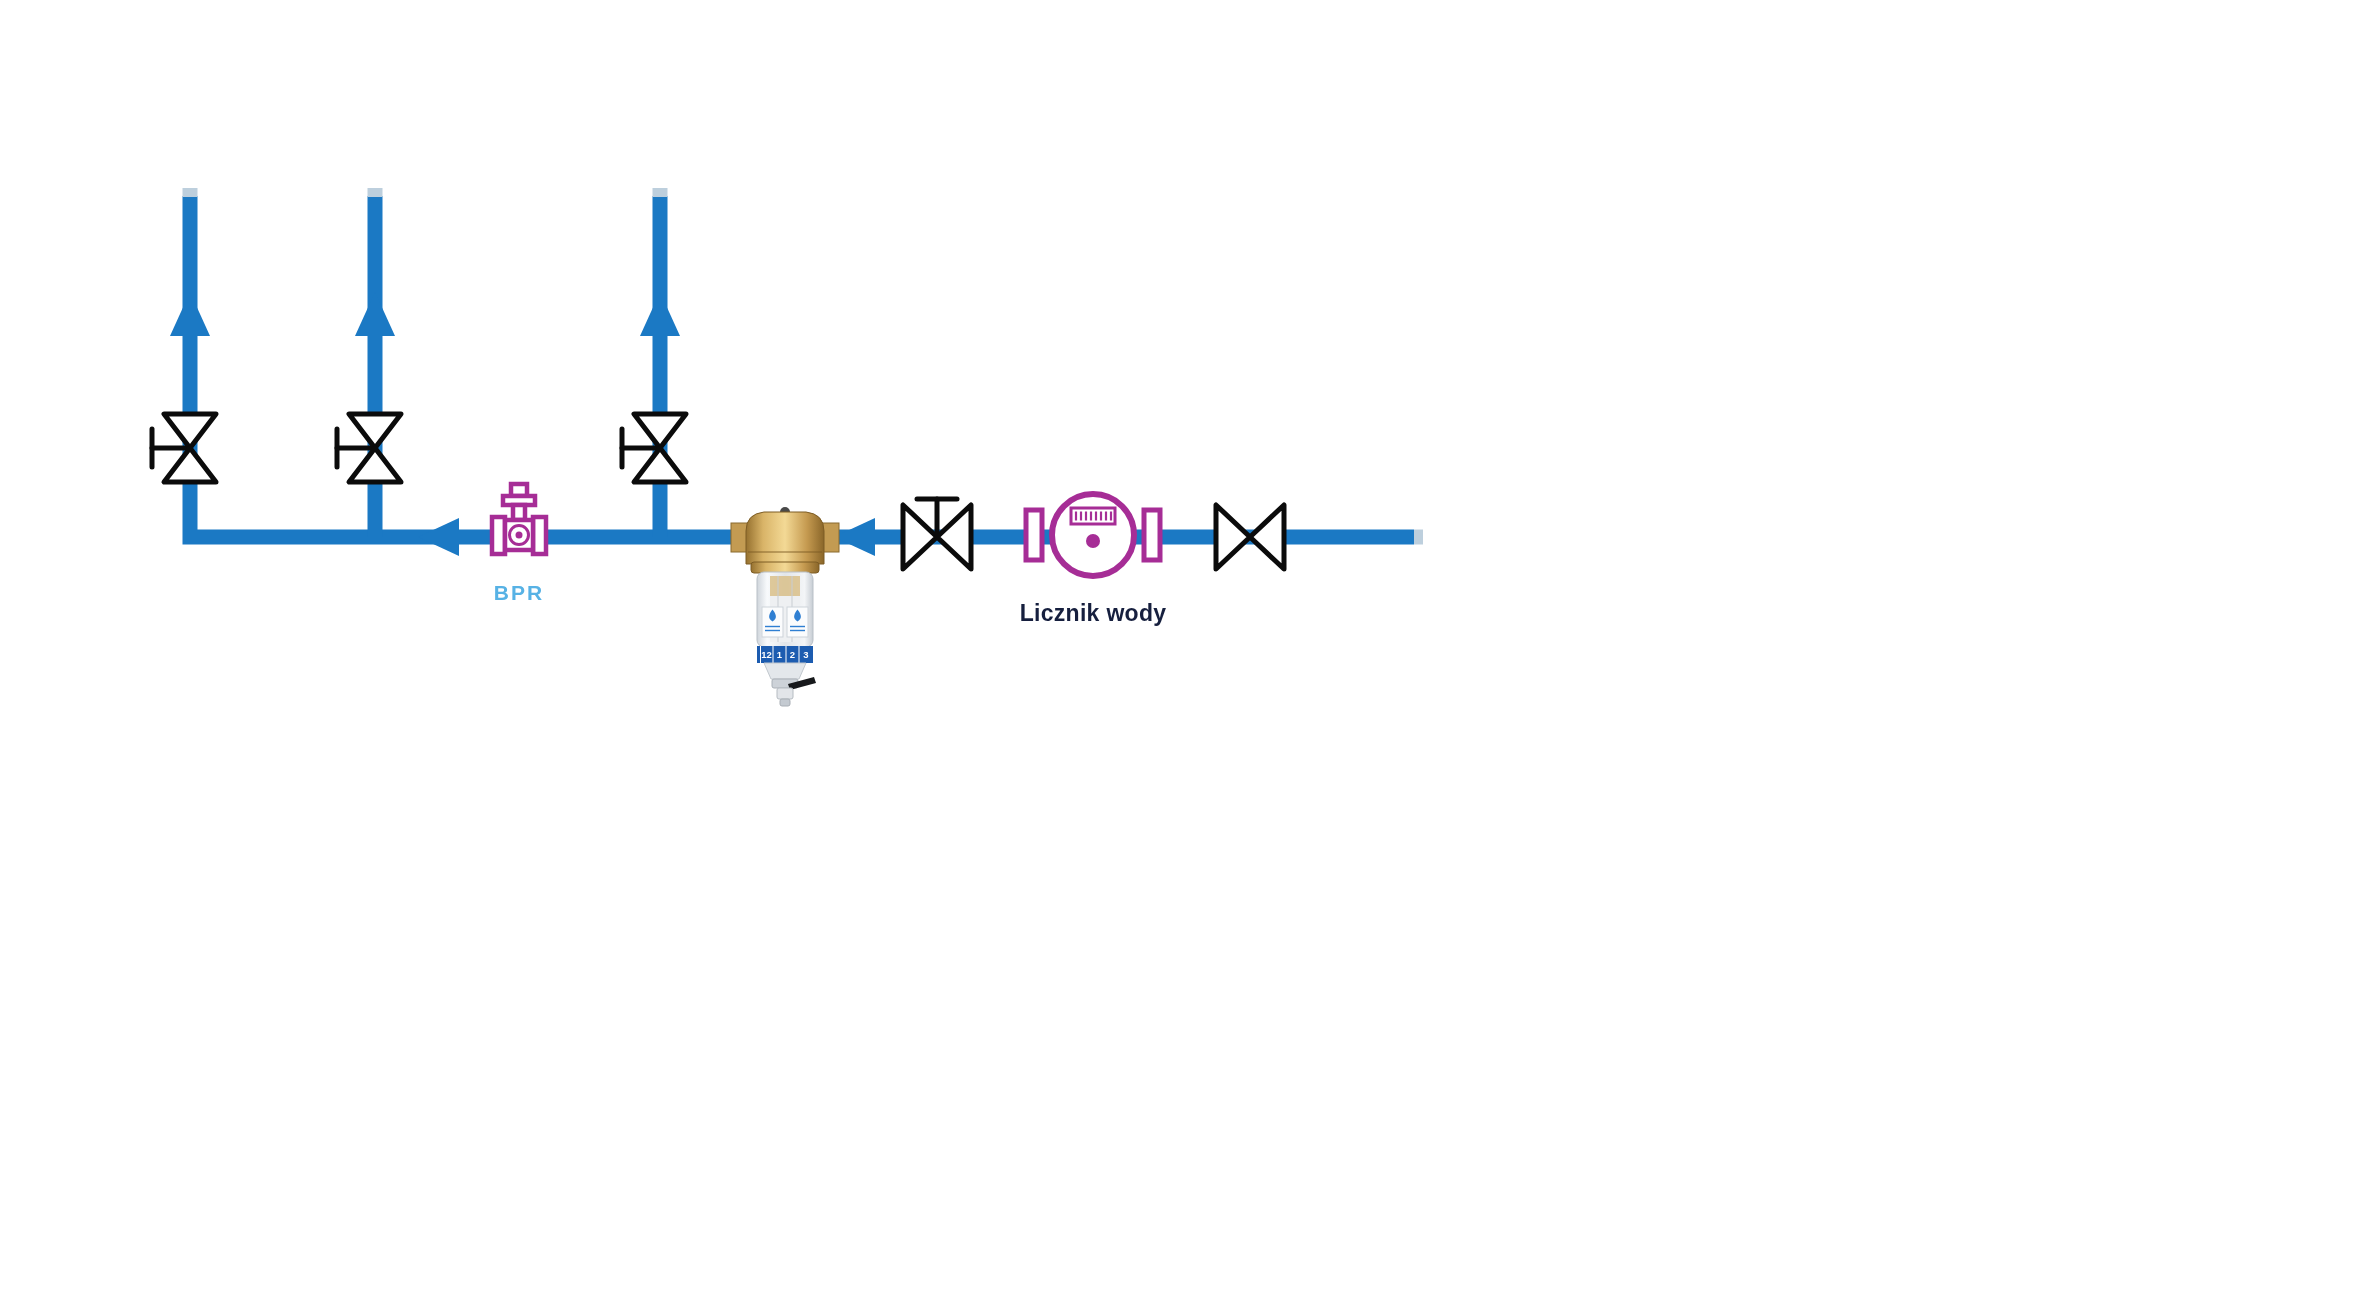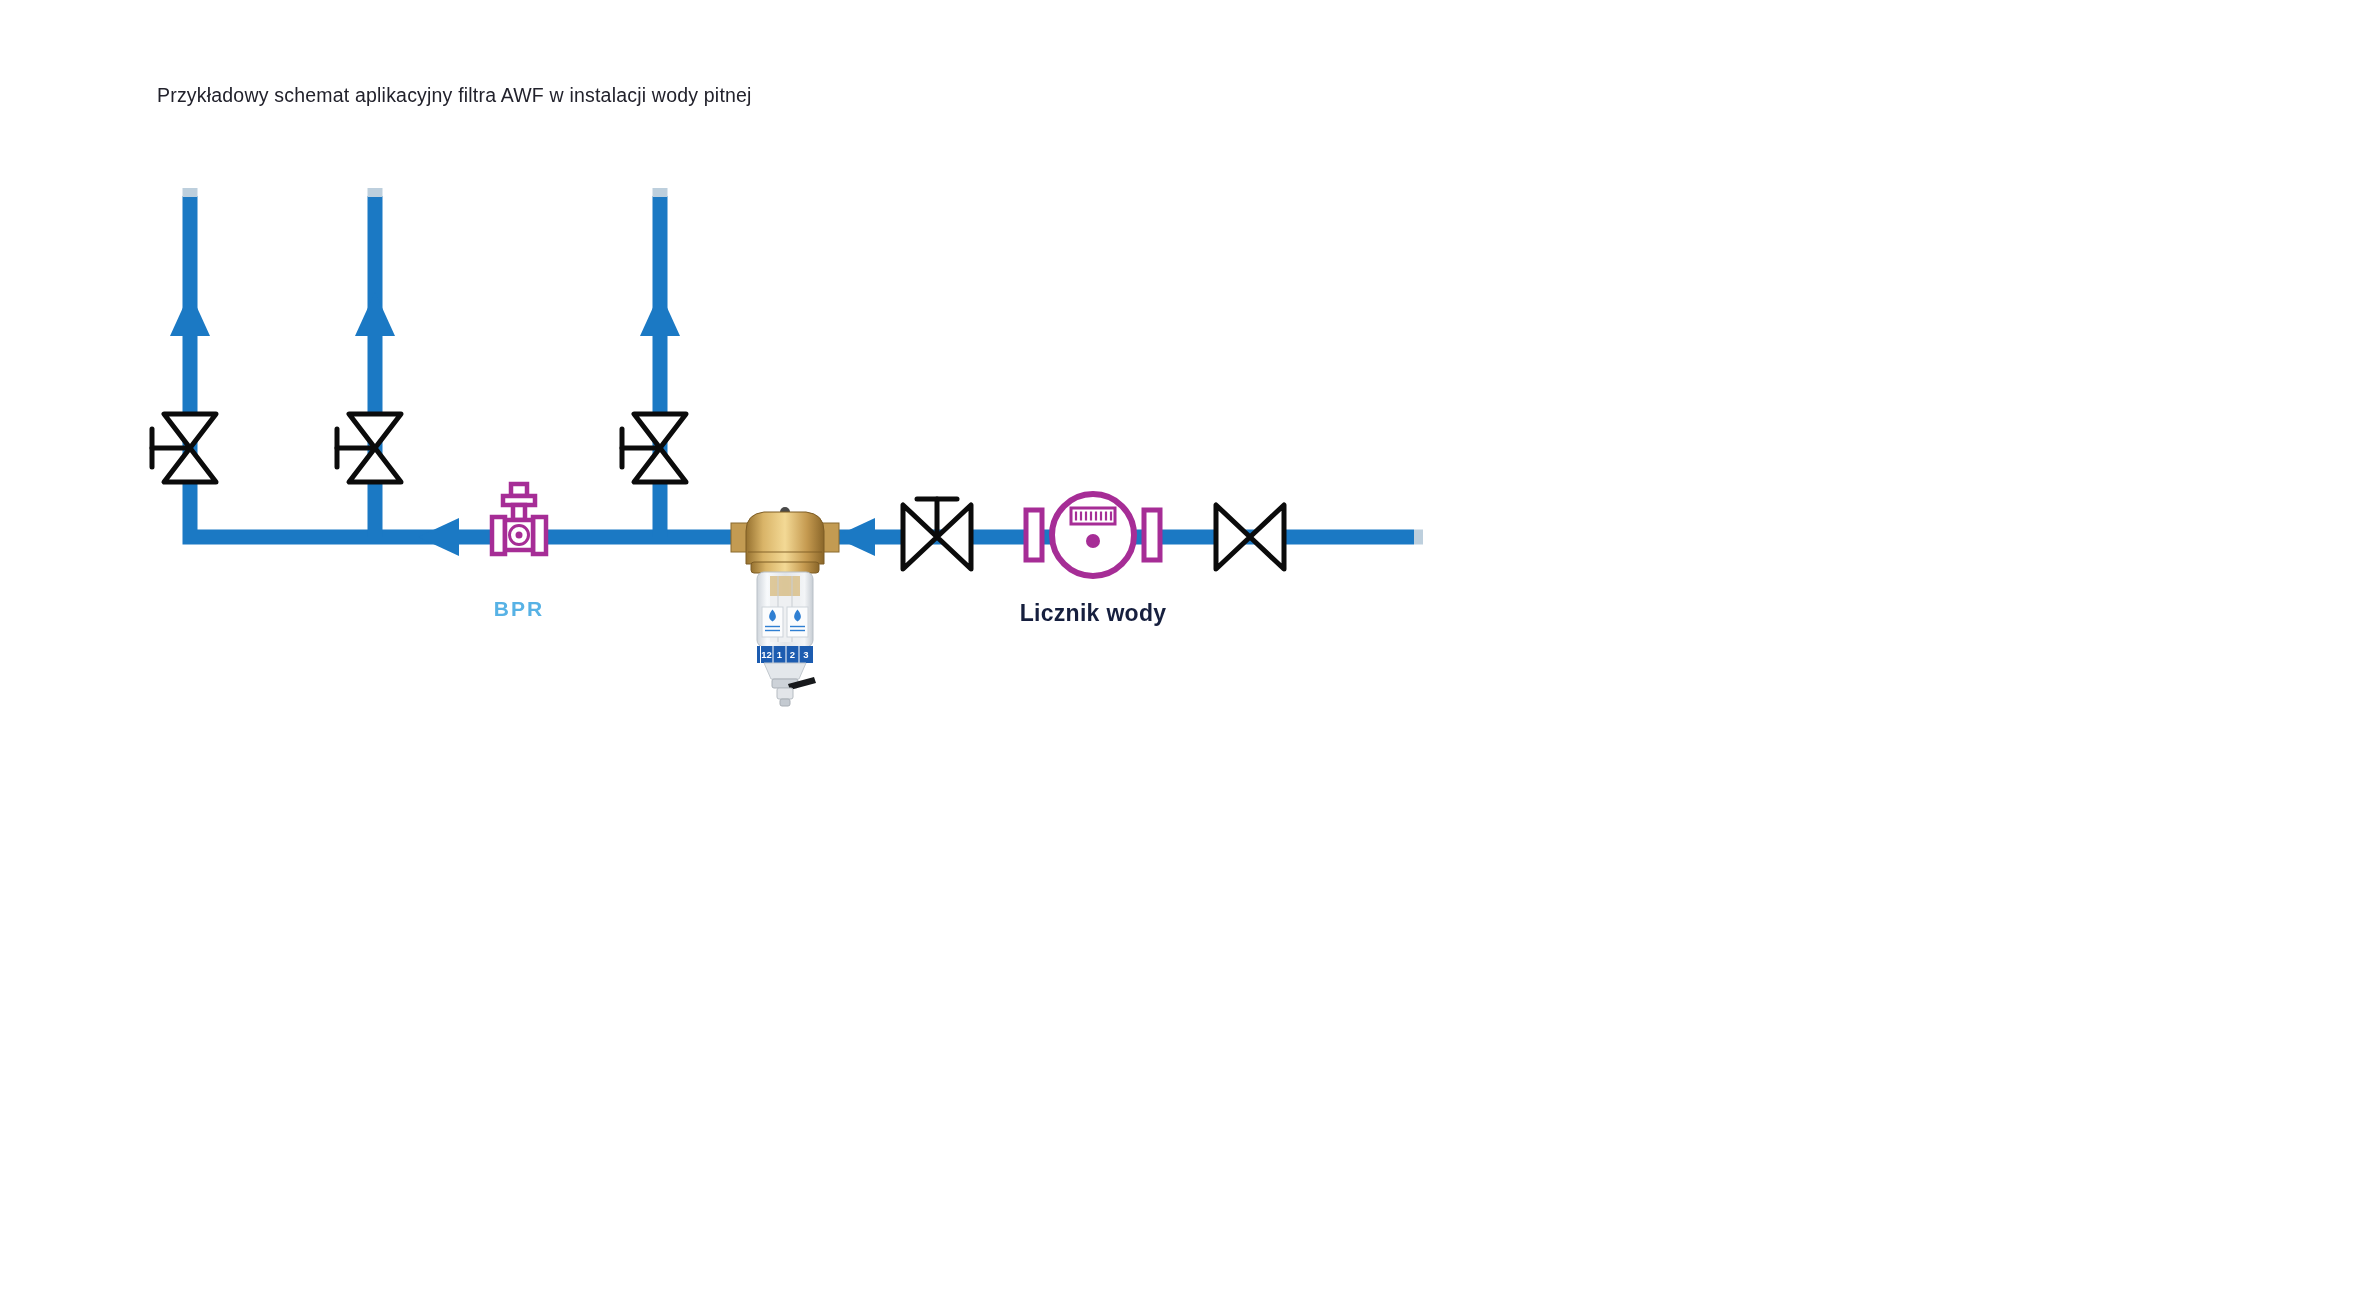--- a/index.html
+++ b/index.html
@@ -1,21 +1,21 @@
 <!DOCTYPE html>
 <html style="--pipe: #1b79c4; --pipe-cap: #bdcfdd; --valve: #0b0b0b; --magenta: #a62d96; --bpr-label: #57b2e5; --meter-label: #161f3e; --title-color: #22222c; --filter-band: #1c5cb0;"><head>
 <meta charset="utf-8">
 <style>
   html,body{margin:0;padding:0;background:#ffffff;}
   body{font-family:"Liberation Sans",sans-serif;}
   .canvas{position:relative;width:2354px;height:1292px;background:#ffffff;overflow:hidden;}
   .svg-layer{position:absolute;left:0;top:0;}
   .title{position:absolute;left:157px;top:84px;font-size:19.5px;letter-spacing:.2px;color:var(--title-color,#22222c);}
   .label{position:absolute;transform:translateX(-50%);font-weight:bold;white-space:nowrap;text-align:center;}
-  .label-bpr{left:519px;top:581px;font-size:21px;letter-spacing:2px;color:var(--bpr-label,#57b2e5);margin-top:16px;}
+  .label-bpr{left:519px;top:581px;font-size:21px;letter-spacing:2px;color:var(--bpr-label,#57b2e5);}
   .label-meter{left:1093px;top:600px;font-size:23px;letter-spacing:.3px;color:var(--meter-label,#161f3e);}
 
   .pipe{stroke:var(--pipe,#1b79c4);stroke-width:15;fill:none;}
   .pipe-fill{fill:var(--pipe,#1b79c4);}
   .pipe-cap{fill:var(--pipe-cap,#bdcfdd);}
   .valve-shape{fill:#ffffff;stroke:var(--valve,#0b0b0b);stroke-width:5;stroke-linejoin:round;}
   .valve-line{stroke:var(--valve,#0b0b0b);stroke-width:5;stroke-linecap:round;fill:none;}
   .mag{stroke:var(--magenta,#a62d96);fill:#ffffff;}
   .sw3{stroke-width:3;}
   .sw45{stroke-width:4.5;}
@@ -158,17 +158,16 @@
       </g>
 
       <polygon points="764,663 806,663 799,679 771,679" fill="#e3e7eb" stroke="#c2c8ce" stroke-width="1"></polygon>
       <rect x="772" y="679" width="26" height="9" rx="2" fill="#cdd2d8" stroke="#aab0b7" stroke-width="1"></rect>
       <polygon points="788,684 814,677 816,683 790,690" fill="#17191c"></polygon>
       <rect x="777" y="688" width="16" height="11" rx="2" fill="#e2e5e9" stroke="#b6bcc2" stroke-width="1"></rect>
       <rect x="780" y="699" width="10" height="7" rx="2" fill="#c4cad1" stroke="#a8aeb5" stroke-width="1"></rect>
     </g>
   </svg>
 
-  <div class="title">Przykładowy schemat aplikacyjny filtra AWF w instalacji wody pitnej</div>
   <div class="label label-bpr">BPR</div>
   <div class="label label-meter">Licznik wody</div>
 
 </div>
 
 </body></html>

